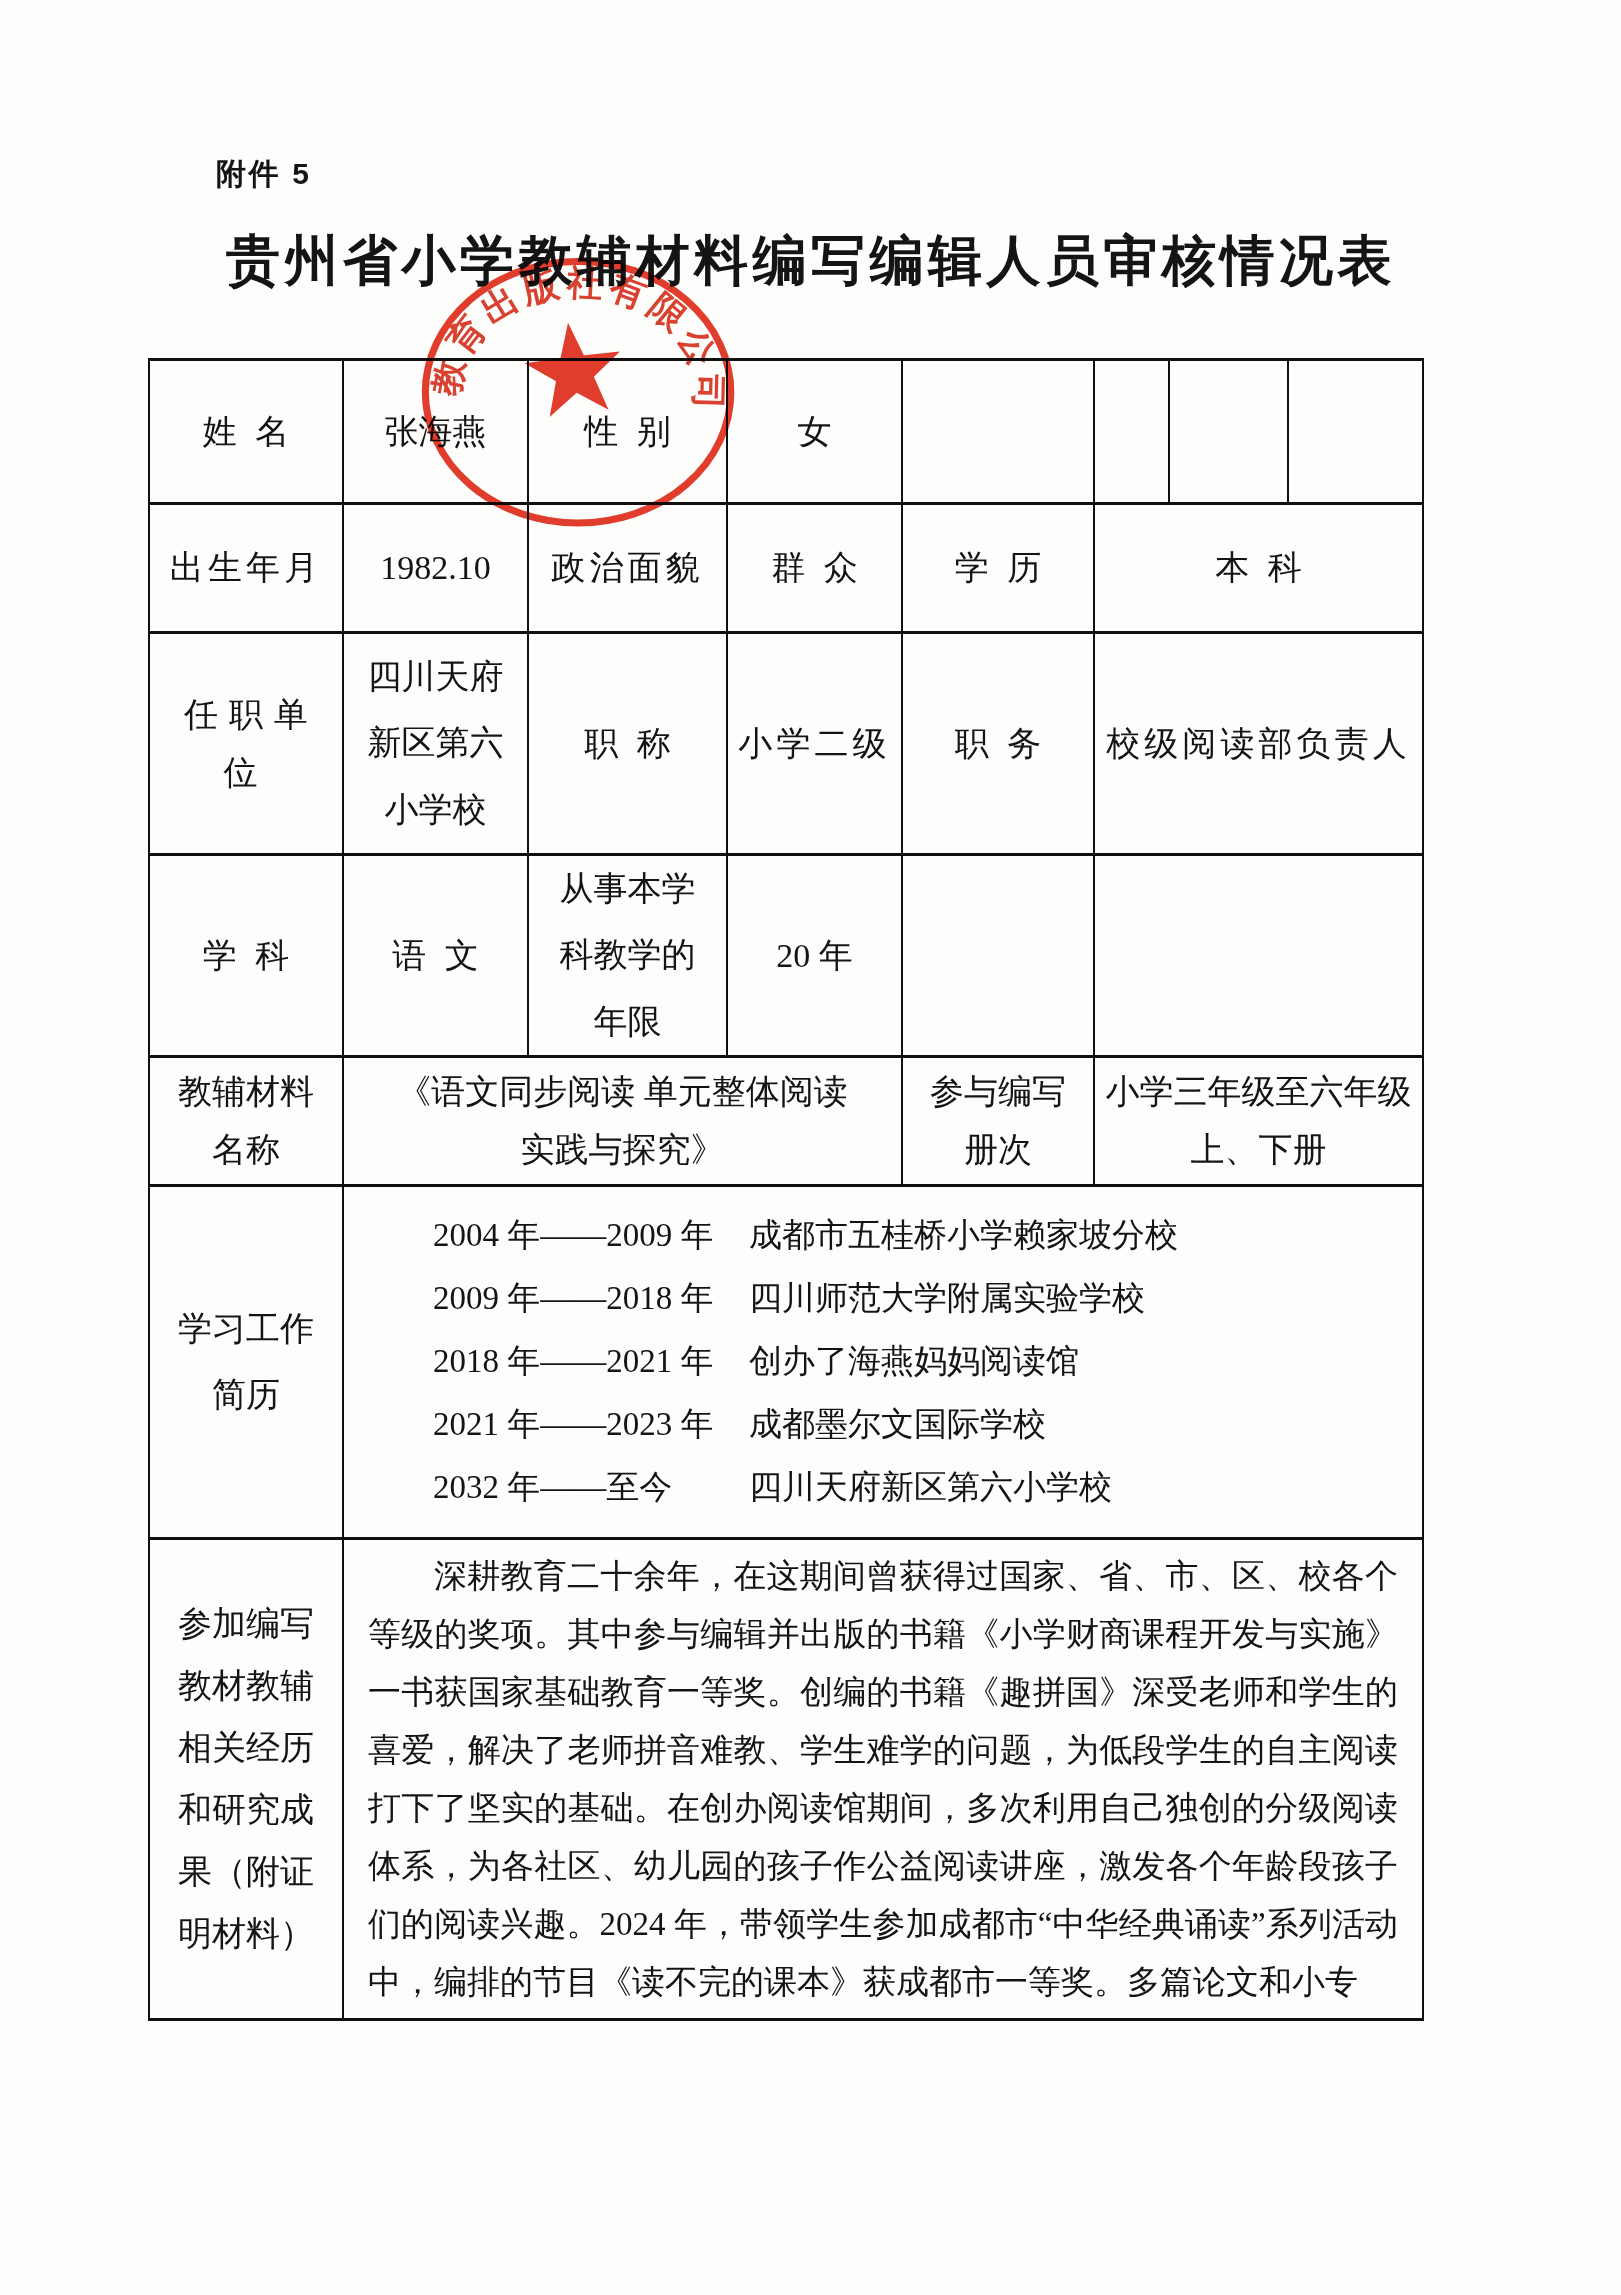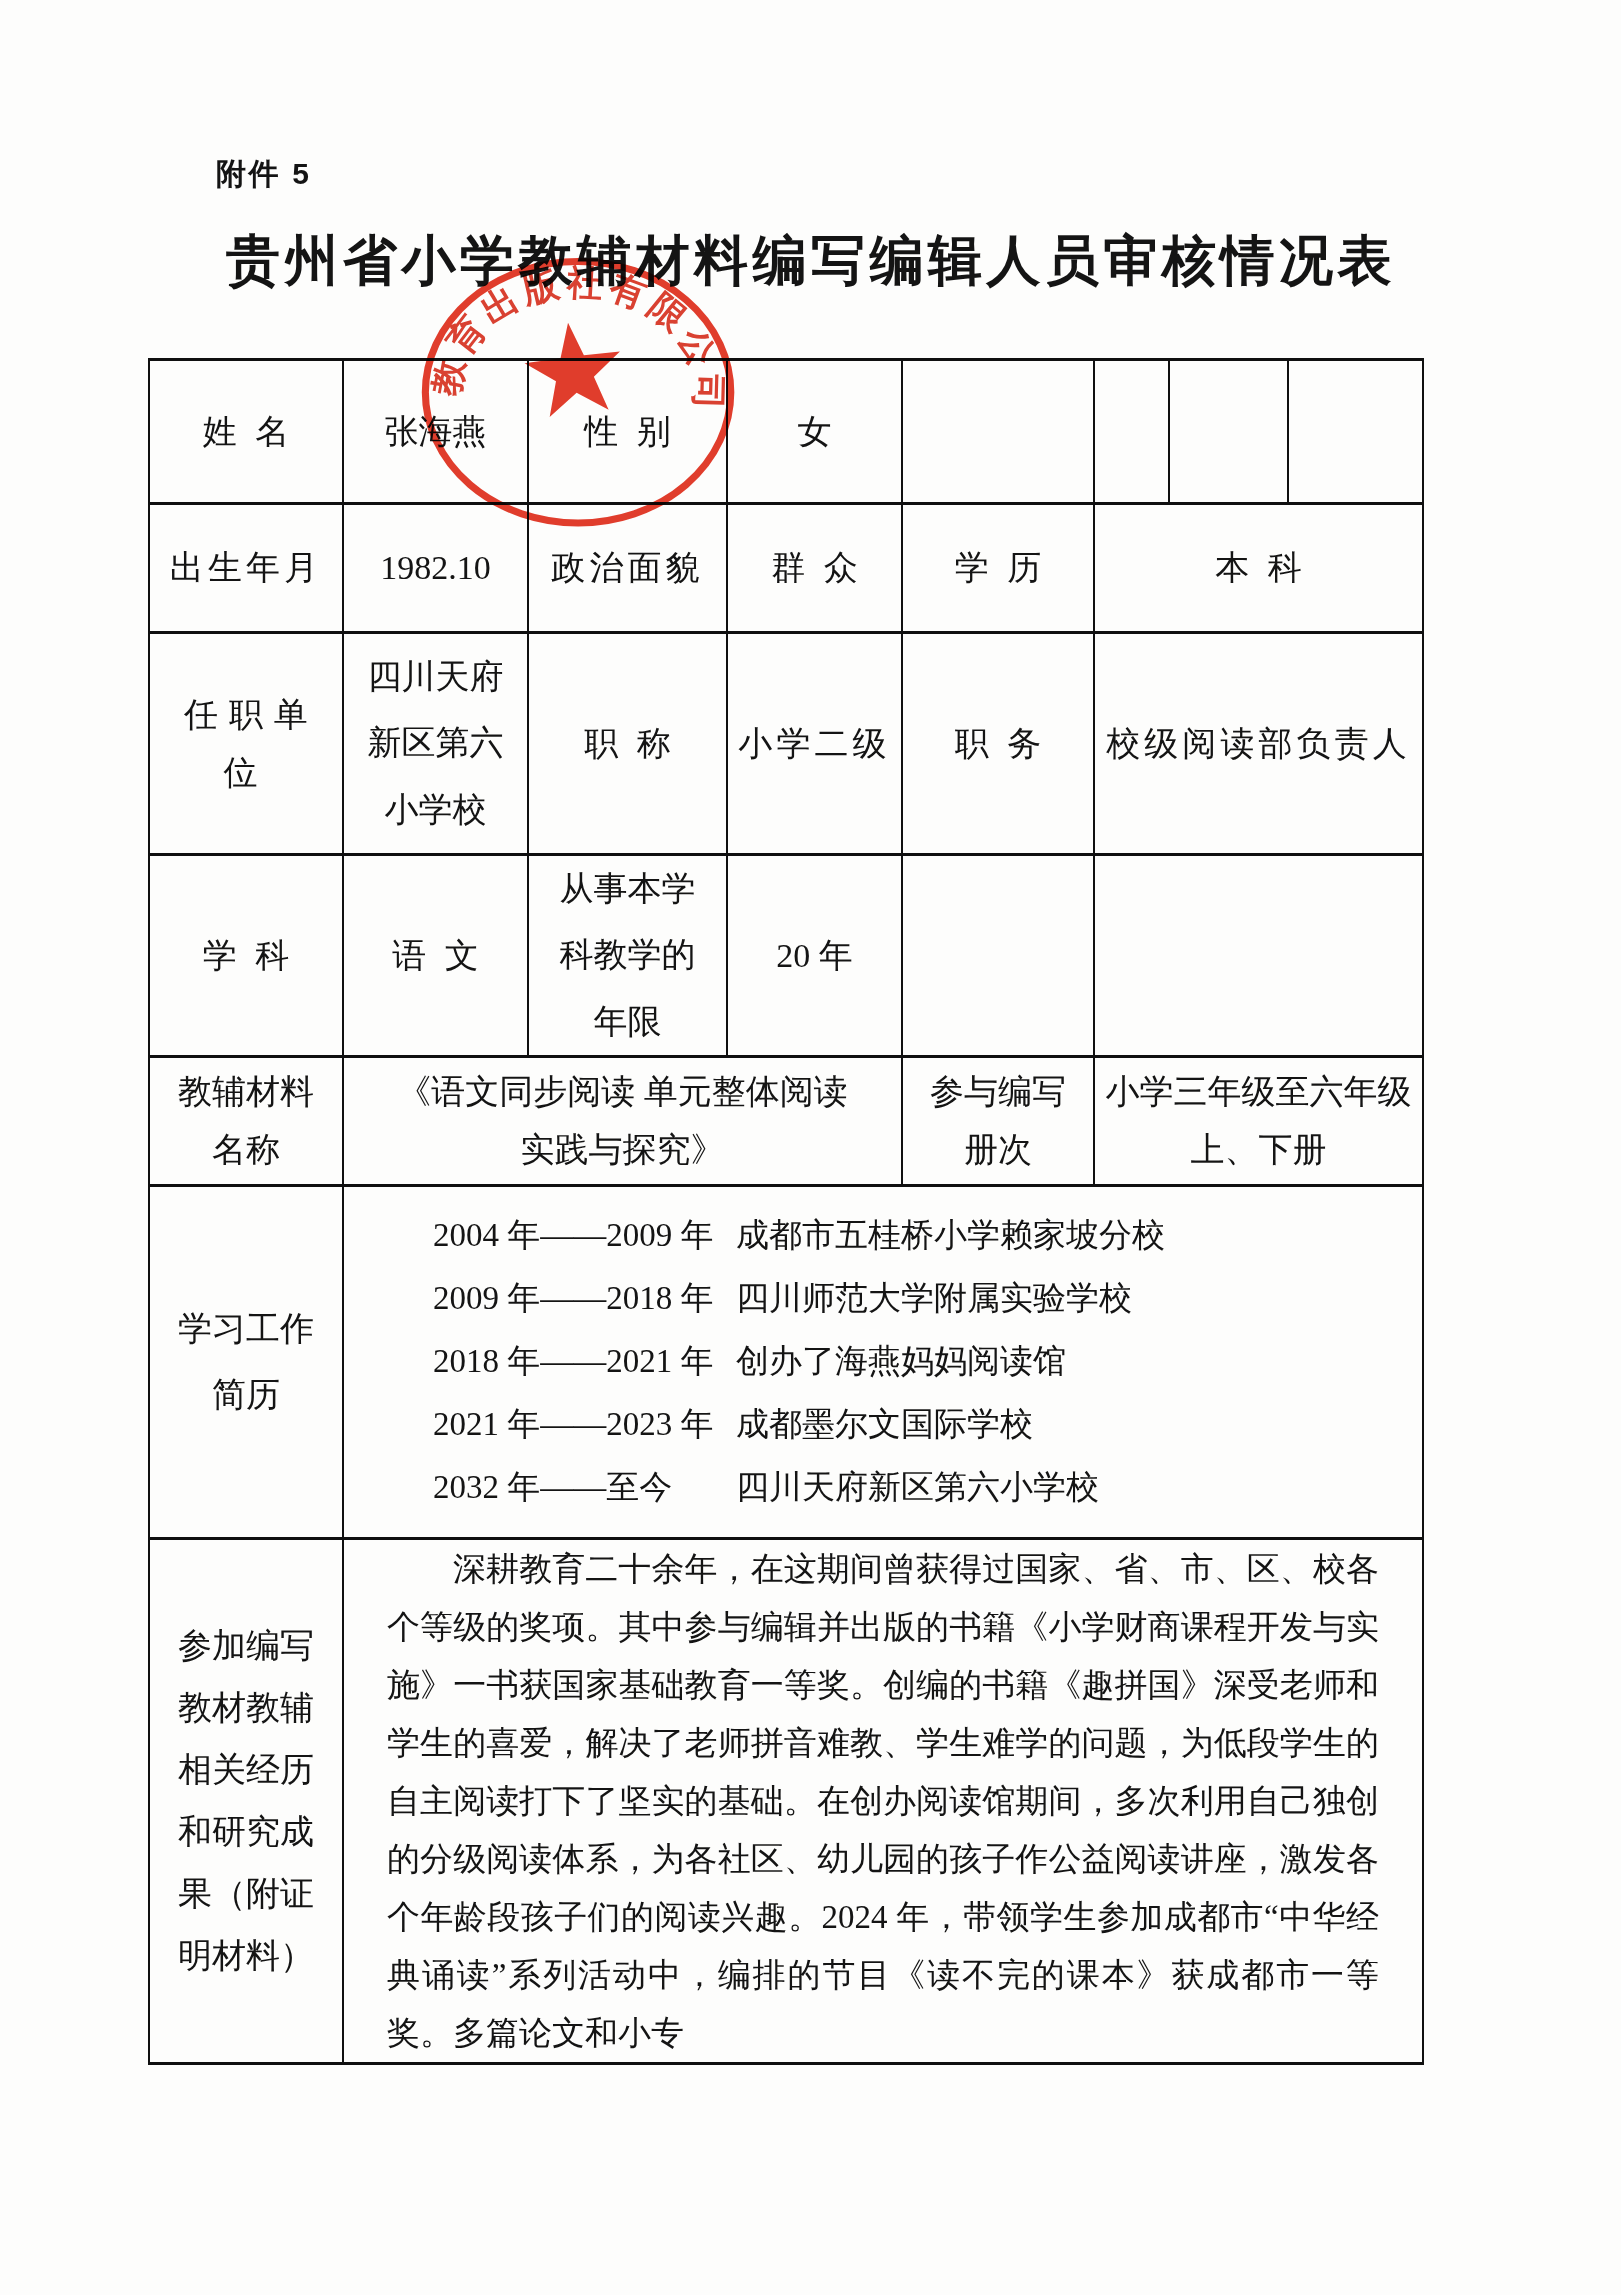--- a/index.html
+++ b/index.html
@@ -35,23 +35,23 @@
   .ls2{letter-spacing:0.55em;text-indent:0.55em;}
   .ls4{letter-spacing:0.32em;text-indent:0.32em;}
   .lsm{letter-spacing:0.12em;}
   td.resume-cell{padding:0;vertical-align:middle;}
   .resume-box{display:flex;flex-direction:column;justify-content:center;height:100%;}
   .resume-entry{
     display:flex;align-items:baseline;height:63px;line-height:63px;
     padding-left:89px;font-size:33px;
   }
   .re-period{width:303px;flex:0 0 auto;text-align:left;}
-  .re-place{text-align:center;}
+  .re-place{text-align:center;margin-left:13px;}
   td.exp-label{line-height:62px;font-size:34px;}
-  td.exp-cell{padding:0 43px;text-align:justify;}
+  td.exp-cell{padding:0 24px;text-align:justify;}
   .exp-para{
     text-align:justify;text-indent:2em;font-size:33px;line-height:58px;margin:0;
   }
   .stamp{
     position:absolute;left:415px;top:242px;width:330px;height:307px;
     mix-blend-mode:multiply;opacity:.92;z-index:5;pointer-events:none;
   }
 </style>
 </head>
 <body>

